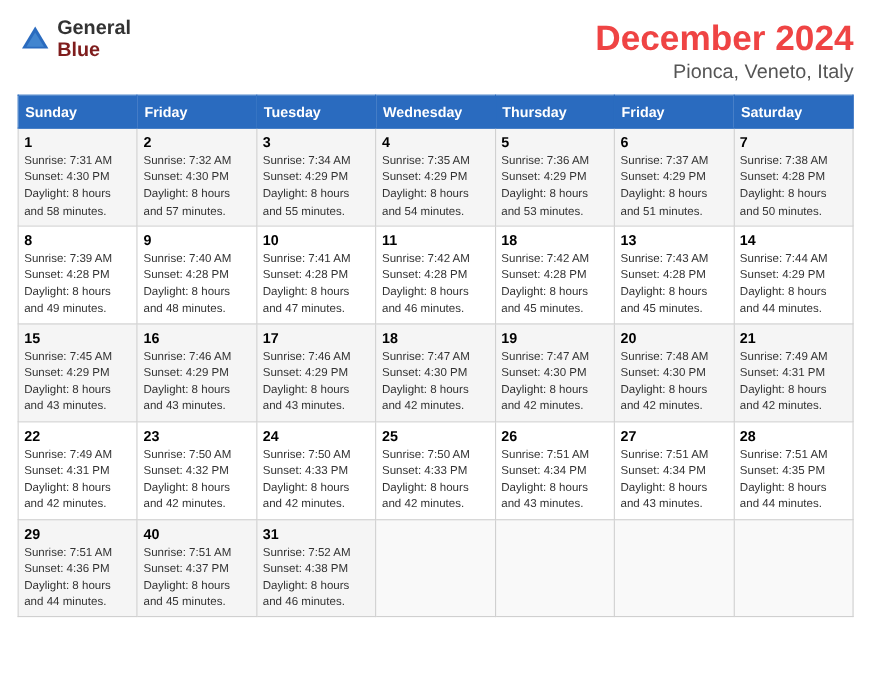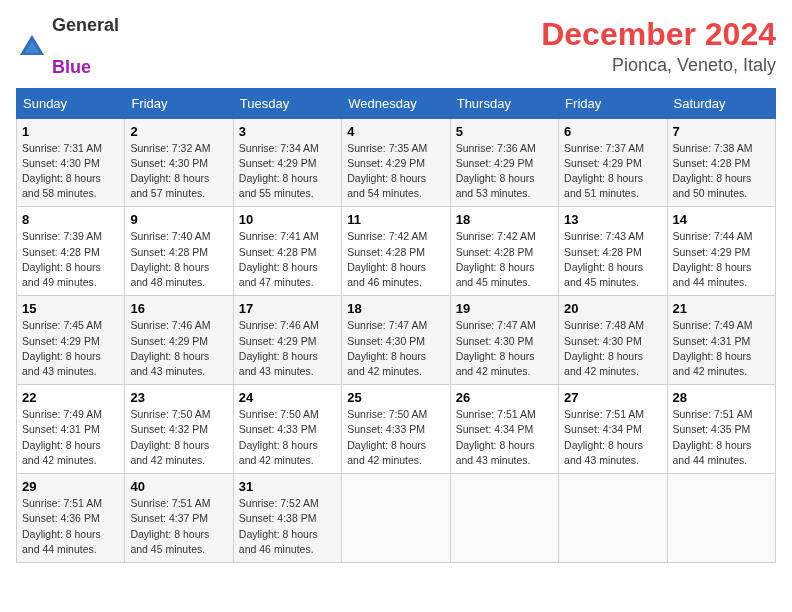--- a/index.html
+++ b/index.html
@@ -20,21 +20,21 @@
       display: flex;
       align-items: center;
       gap: 4px;
     }
     .logo-text {
       font-size: 18px;
       font-weight: bold;
       line-height: 1.1;
     }
     .logo-text .general { color: #333; }
-    .logo-text .blue { color: #a21caf; margin-top: 22px; }
+    .logo-text .blue { color: #7f1d1d; }
     .logo-icon {
       width: 32px;
       height: 32px;
     }
     .title-block {
       text-align: right;
     }
     .month-title {
       font-size: 32px;
       font-weight: bold;
@@ -49,21 +49,21 @@
       width: 100%;
       border-collapse: collapse;
       font-size: 11px;
     }
     thead tr th {
       background: #2a6bbf;
       color: #fff;
       padding: 7px 6px;
       text-align: left;
       font-size: 13px;
-      font-weight: normal;
+      font-weight: bold;
       border: 1px solid #2a6bbf;
     }
     tbody tr td {
       border: 1px solid #d0d0d0;
       vertical-align: top;
       padding: 5px 5px;
       width: 14.28%;
       min-height: 70px;
       background: #fff;
     }

